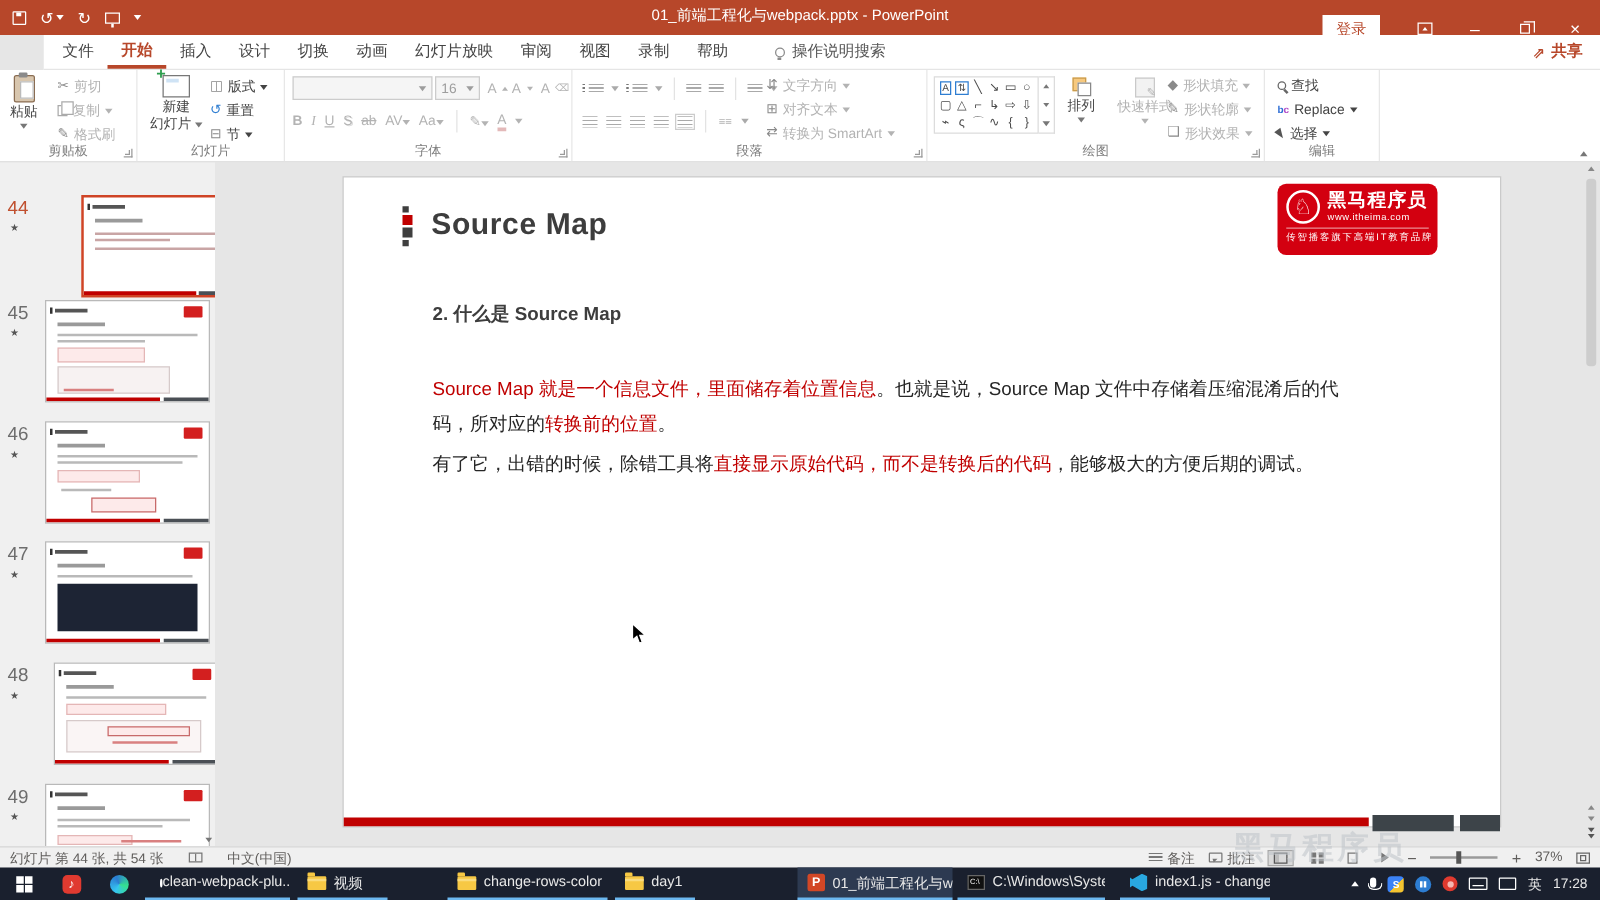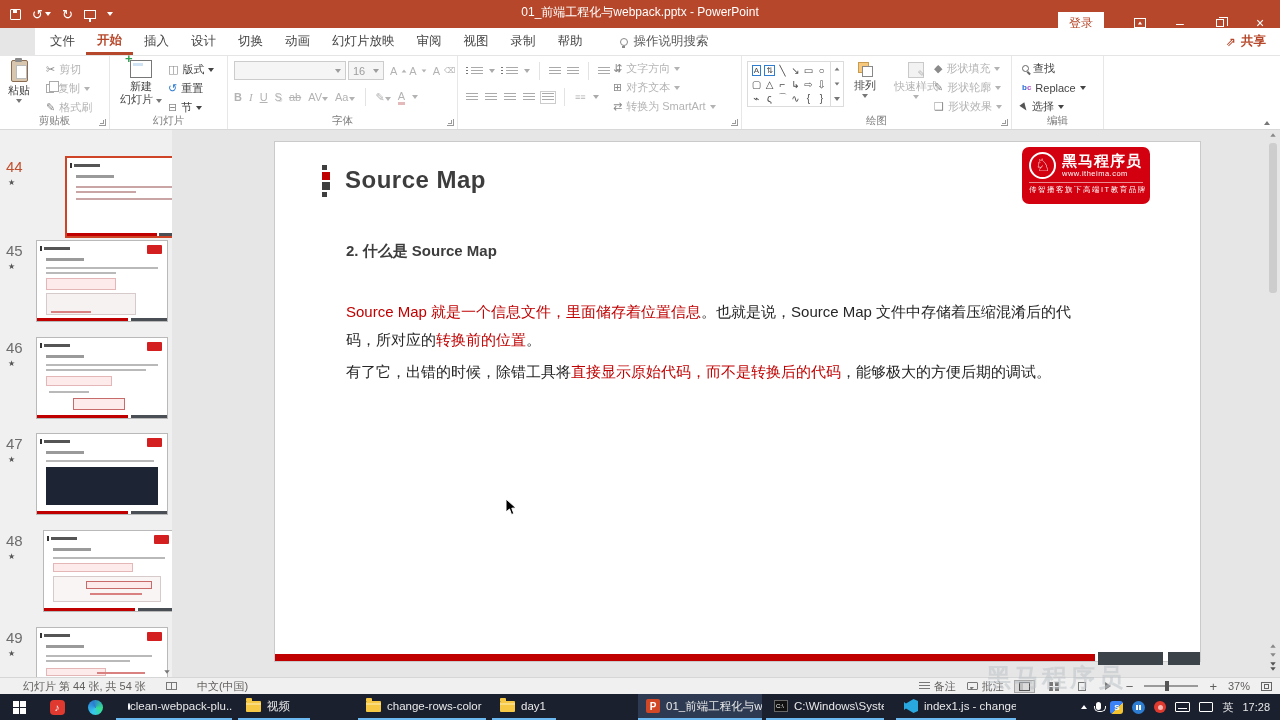--- a/index.html
+++ b/index.html
@@ -113,21 +113,21 @@
 .fredbar{position:absolute;left:0;bottom:0;width:820px;height:7px;background:#c00000;}
 .fdark1{position:absolute;left:823px;bottom:-4px;width:65px;height:13px;background:#3d4449;}
 .fdark2{position:absolute;left:893px;bottom:-4px;width:32px;height:13px;background:#3d4449;}
 .vscroll{position:absolute;right:1px;top:3px;bottom:6px;width:12px;display:flex;flex-direction:column;align-items:center;color:#888;font-size:9px;}
 .vthumb{width:8px;height:150px;background:#cdcdcd;border-radius:3px;margin-top:6px;}
 .vbot{margin-top:auto;display:flex;flex-direction:column;align-items:center;gap:5px;}
 .cursor{position:absolute;left:505px;top:498px;z-index:50;pointer-events:none;}
 
 
 .statusbar{position:absolute;left:0;right:0;top:677px;height:17px;background:#f0f0f0;border-top:1px solid #d6d6d6;display:flex;align-items:center;font-size:11px;color:#605e5c;}
-.sb-left{display:flex;align-items:center;gap:20px;padding-left:23px;}
+.sb-left{display:flex;align-items:center;gap:20px;padding-left:8px;}
 .sb-right{margin-left:auto;display:flex;align-items:center;gap:11px;padding-right:8px;}
 .ic-book{width:11px;height:8px;border:1px solid #777;position:relative;}
 .ic-book::after{content:"";position:absolute;left:50%;top:0;bottom:0;width:1px;background:#777;}
 .ic-notes{width:11px;height:8px;background:repeating-linear-gradient(to bottom,#777 0 1px,transparent 1px 3px);}
 .ic-cmt{width:11px;height:8px;border:1px solid #777;border-radius:1px;position:relative;}
 .ic-cmt::after{content:"";position:absolute;left:2px;bottom:-4px;border:3px solid transparent;border-top-color:#777;border-left-width:1px;}
 .sbtn2{display:flex;align-items:center;gap:4px;cursor:pointer;}
 .viewbtn{padding:1px 4px;display:flex;align-items:center;cursor:pointer;}
 .viewbtn.active{background:#dadada;outline:1px solid #a6a6a6;}
 .ic-vn{width:11px;height:9px;border:1px solid #555;background:linear-gradient(to right,#bdbdbd 0 3px,transparent 3px);}
@@ -337,20 +337,21 @@
             <span class="gicon">⊞</span>
             <span>对齐文本</span>
             <span class="chv"></span>
           </div>
         <div class="sbtn dis">
             <span class="gicon">⇄</span>
             <span>转换为 SmartArt</span>
             <span class="chv"></span>
           </div>
       </div>
+      <div class="glabel">段落</div>
       <span class="lau"></span>
     </div>
 
     <div class="rgroup" style="left:742px;width:270px;">
       <div style="position:absolute;left:5px;top:5px;display:flex;">
         <div class="shapes">
           <span style="border:1px solid #2e7dd1;font-size:8px;padding:0 1px;">A</span>
           <span style="border:1px solid #2e7dd1;font-size:8px;padding:0 1px;">⇅</span>
           <span>╲</span>
           <span>↘</span>

